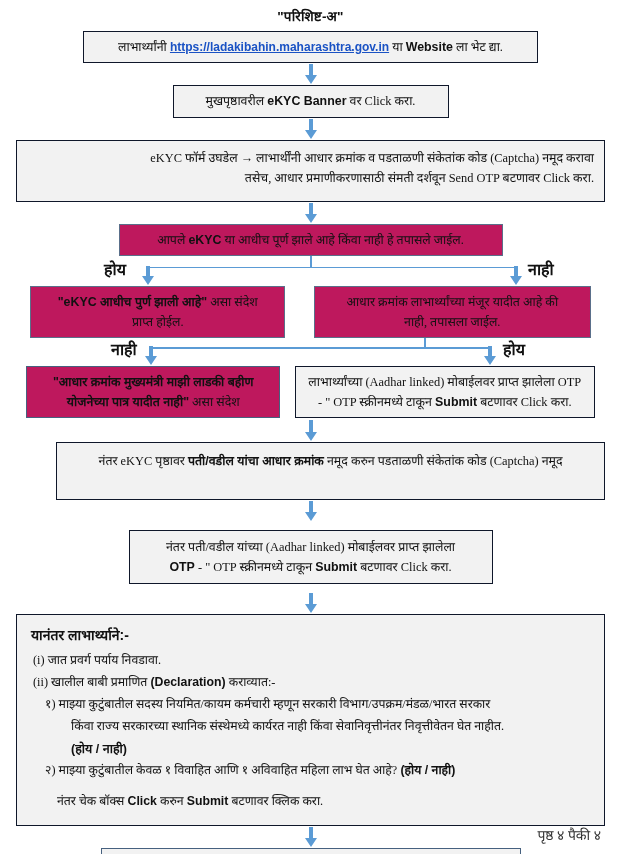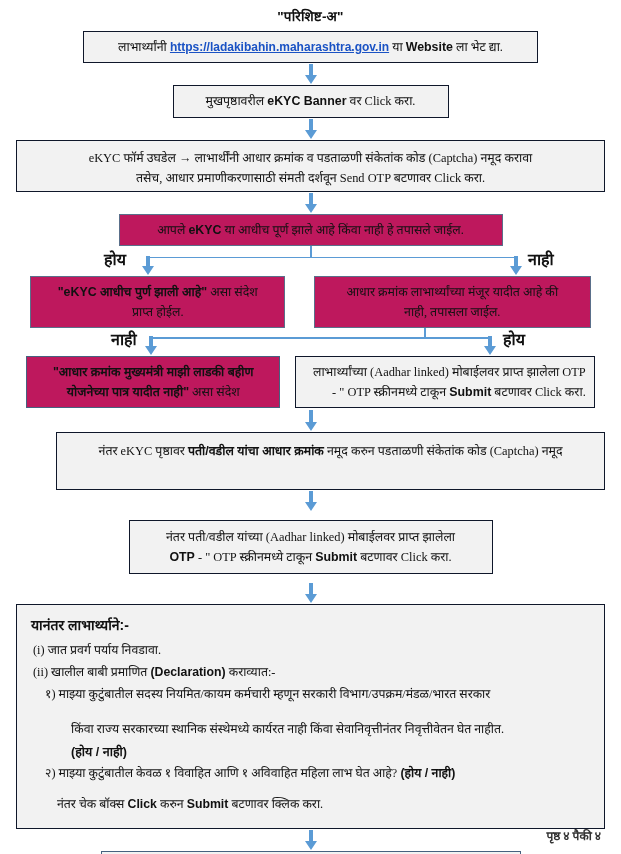--- a/index.html
+++ b/index.html
@@ -113,31 +113,30 @@
     line-height: 1.78;
   }
   .decl .head {
     font-family: "Liberation Sans", "DejaVu Sans", sans-serif;
     font-weight: bold;
     font-size: 14px;
     margin-bottom: 2px;
   }
   .decl .lvl1 { padding-left: 2px; }
   .decl .lvl2 { padding-left: 26px; text-indent: -12px; }
-  .decl .lvl2-cont { padding-left: 40px; margin-top: 13px; }
+  .decl .lvl2-cont { padding-left: 40px; }
   .decl .lvl2-tail { padding-left: 40px; font-family: "Liberation Sans", "DejaVu Sans", sans-serif; font-weight: bold; font-size: 12.5px;}
   .decl .final { padding-left: 26px; padding-top: 9px; }
 
   .footer {
     position: absolute;
     right: 20px;
     bottom: 10px;
-    font-size: 12px;
+    font-size: 14px;
     color: #333;
-    font-weight: bold;
   }
 </style>
 </head>
 <body>
 
 <div class="page">
 
   <div class="doc-title">"परिशिष्ट-अ"</div>
 
   <div style="width:455px; margin:0 auto;">
@@ -162,21 +161,21 @@
 
   <div class="arrow-wrap" style="height:22px;">
     <span class="arrow-down">
       <svg width="14" height="20" viewBox="0 0 14 20">
           <path d="M5 0 h4 v11 h4 L7 20 L1 11 h4 z" fill="#5b9bd5"></path>
         </svg>
     </span>
   </div>
 
   <div style="width:589px; margin:0 auto;">
-    <div class="fbox" style="padding:7px 10px 3px;">
+    <div class="fbox" style="padding:7px 10px 13px;text-align:right;">
       <div>eKYC फॉर्म उघडेल → लाभार्थींनी आधार क्रमांक व  पडताळणी संकेतांक कोड (Captcha) नमूद करावा</div>
       <div>तसेच, आधार प्रमाणीकरणासाठी संमती दर्शवून Send OTP बटणावर Click करा.</div>
     </div>
   </div>
 
   <div class="arrow-wrap" style="height:22px;">
     <span class="arrow-down">
       <svg width="14" height="20" viewBox="0 0 14 20">
           <path d="M5 0 h4 v11 h4 L7 20 L1 11 h4 z" fill="#5b9bd5"></path>
         </svg>
@@ -238,21 +237,21 @@
 
   <div class="row" style="padding:0 19px; justify-content:space-between;">
     <div class="fbox shaded thick" style="width:254px; padding:5px 7px;">
       <div>
         <span class="sansb">"आधार क्रमांक मुख्यमंत्री माझी लाडकी बहीण</span>
       </div>
       <div>
         <span class="sansb">योजनेच्या पात्र यादीत नाही"</span><span> असा संदेश</span>
       </div>
     </div>
-    <div class="fbox" style="width:300px; padding:5px 8px; text-align:right;">
+    <div class="fbox" style="width:300px; padding:5px 8px; text-align:center;">
       <div>लाभार्थ्यांच्या (Aadhar linked) मोबाईलवर प्राप्त झालेला OTP</div>
       <div>
         <span>- " OTP स्क्रीनमध्ये टाकून </span><span class="sansb">Submit</span><span> बटणावर Click करा.</span>
       </div>
     </div>
   </div>
 
   <div class="arrow-wrap" style="height:24px;">
     <span class="arrow-down" style="margin-left:0px;">
       <svg width="14" height="21" viewBox="0 0 14 21">

